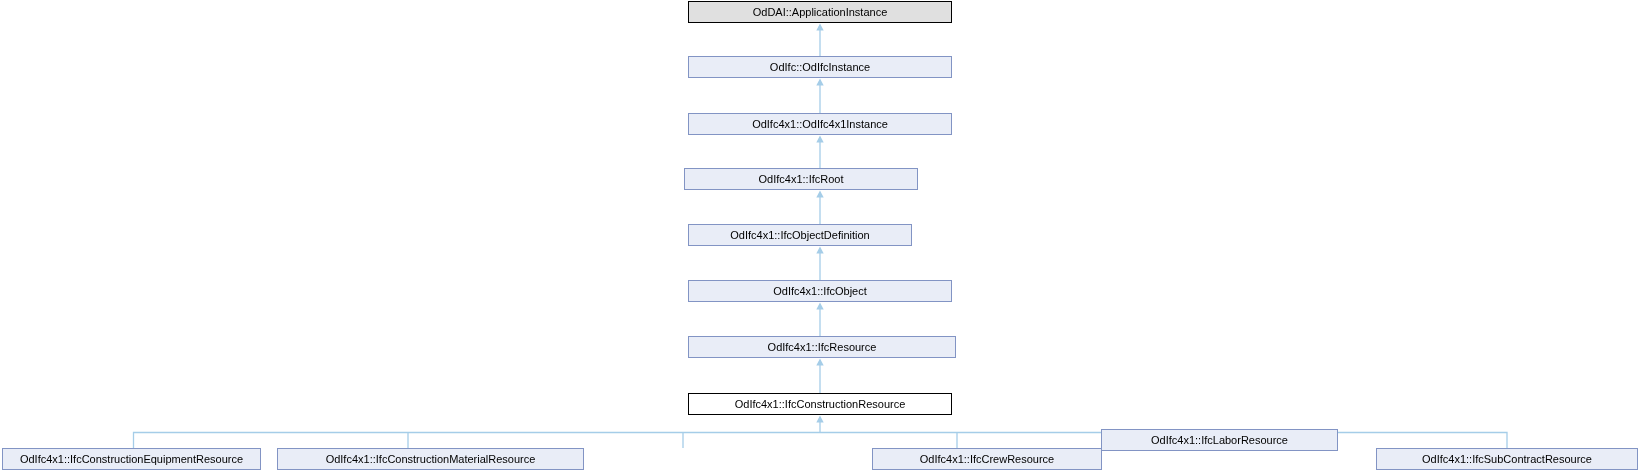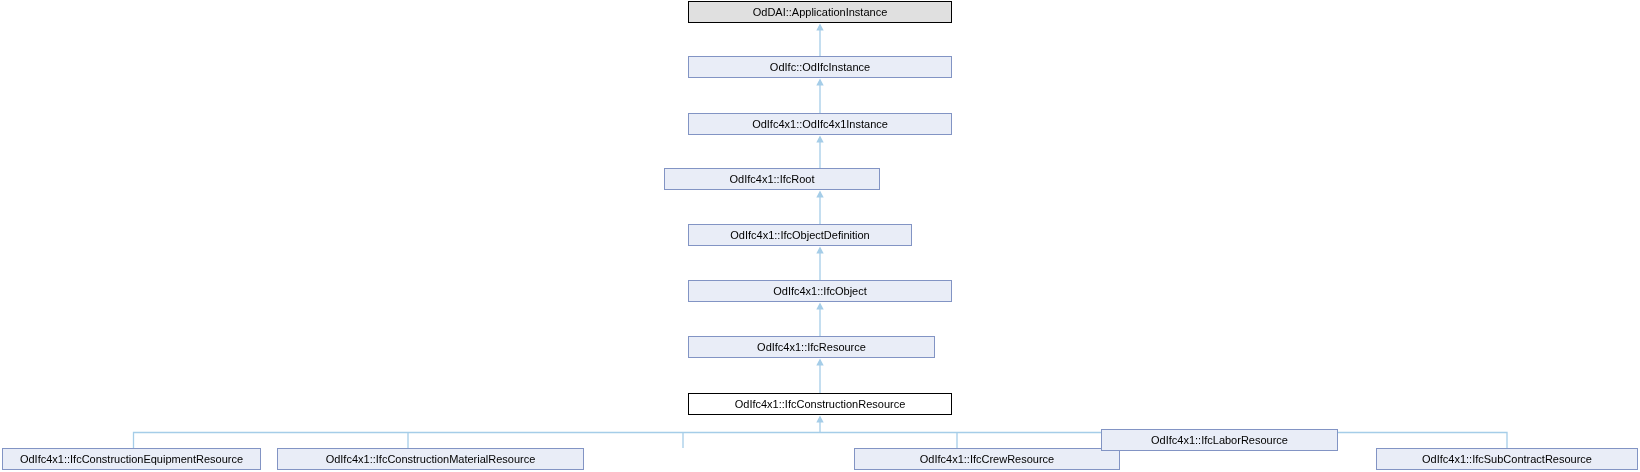--- a/index.html
+++ b/index.html
@@ -105,34 +105,34 @@
       <path d="M1233,432.5 L1233,448"></path>
     </g>
   </svg>
 
   <div class="node node--external" style="left:688px;top:1px;width:264px">OdDAI::ApplicationInstance</div>
 
   <div class="node node--normal" style="left:688px;top:56px;width:264px">OdIfc::OdIfcInstance</div>
 
   <div class="node node--normal" style="left:688px;top:113px;width:264px">OdIfc4x1::OdIfc4x1Instance</div>
 
-  <div class="node node--normal" style="left:664px;top:168px;width:216px">OdIfc4x1::IfcRoot</div>
+  <div class="node node--normal" style="left:684px;top:168px;width:234px">OdIfc4x1::IfcRoot</div>
 
   <div class="node node--normal" style="left:688px;top:224px;width:224px">OdIfc4x1::IfcObjectDefinition</div>
 
   <div class="node node--normal" style="left:688px;top:280px;width:264px">OdIfc4x1::IfcObject</div>
 
-  <div class="node node--normal" style="left:688px;top:336px;width:247px">OdIfc4x1::IfcResource</div>
+  <div class="node node--normal" style="left:688px;top:336px;width:268px">OdIfc4x1::IfcResource</div>
 
   <div class="node node--current" style="left:688px;top:393px;width:264px">OdIfc4x1::IfcConstructionResource</div>
 
   <div class="node node--normal" style="left:2px;top:448px;width:259px">OdIfc4x1::IfcConstructionEquipmentResource</div>
 
   <div class="node node--normal" style="left:277px;top:448px;width:307px">OdIfc4x1::IfcConstructionMaterialResource</div>
 
 
-  <div class="node node--normal" style="left:854px;top:448px;width:266px">OdIfc4x1::IfcCrewResource</div>
+  <div class="node node--normal" style="left:872px;top:448px;width:230px">OdIfc4x1::IfcCrewResource</div>
 
   <div class="node node--normal" style="left:1101px;top:429px;width:237px">OdIfc4x1::IfcLaborResource</div>
 
   <div class="node node--normal" style="left:1376px;top:448px;width:262px">OdIfc4x1::IfcSubContractResource</div>
 
 </div>
 
 </body></html>

